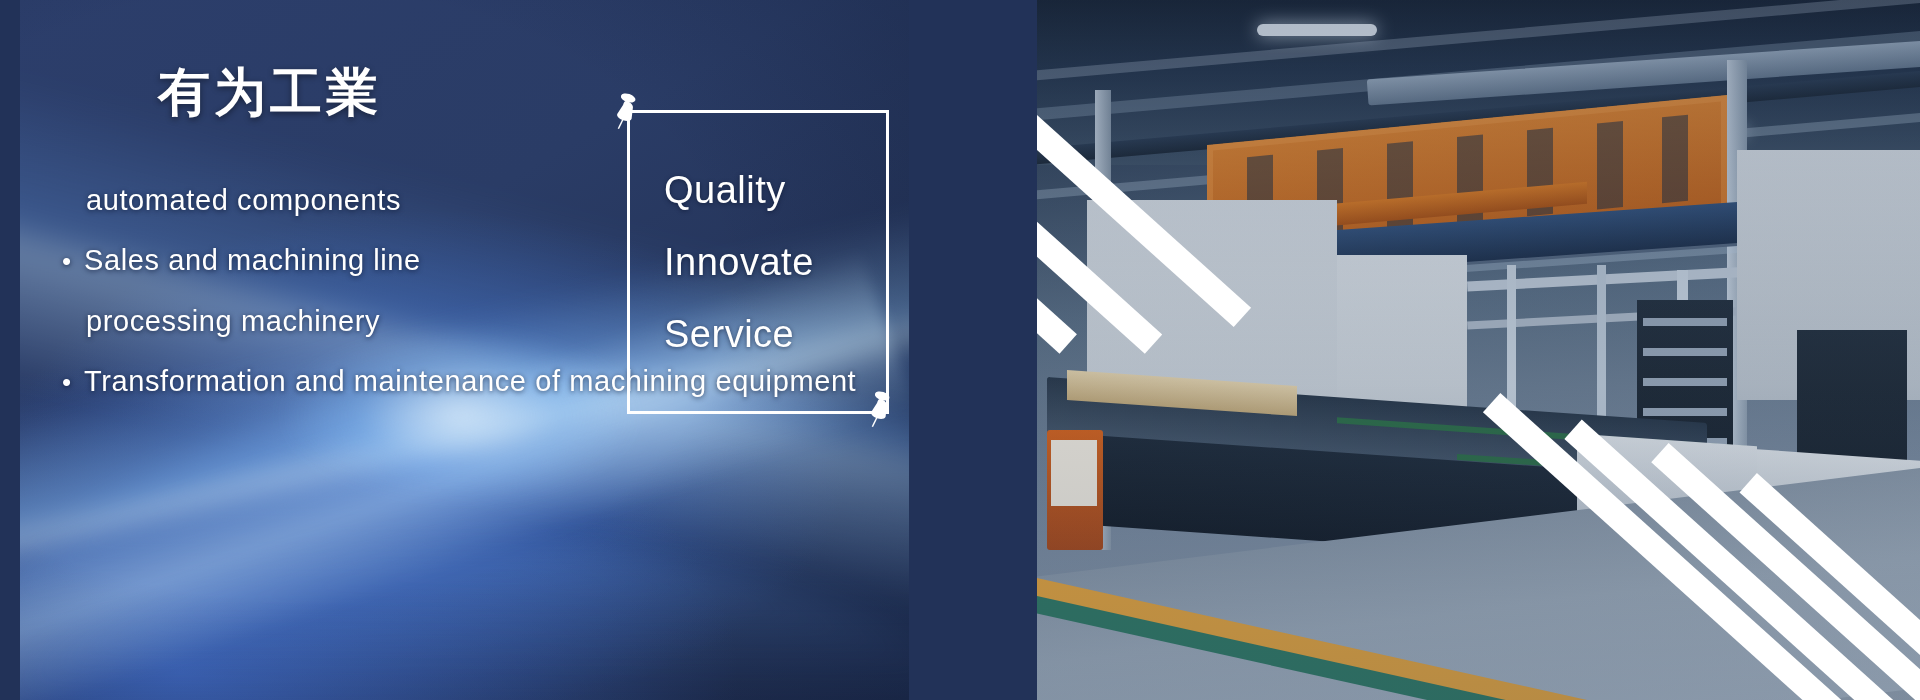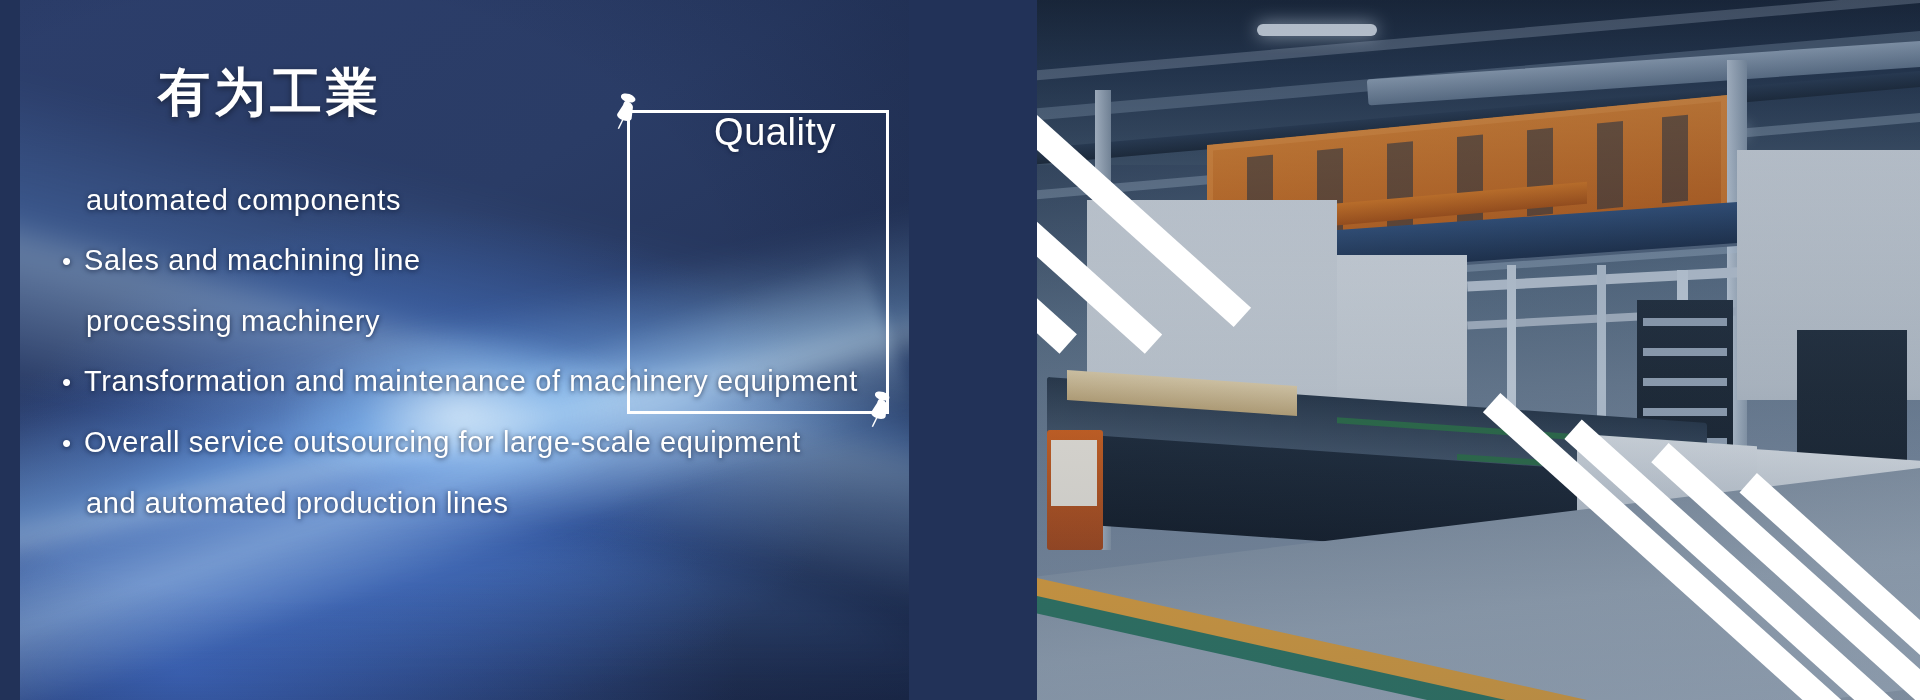--- a/index.html
+++ b/index.html
@@ -76,21 +76,21 @@
   .bullet-row.cont{padding-left:36px;}
   .dot{display:inline-block;width:22px;font-size:26px;vertical-align:baseline;}
 
   
   .pinbox{
     position:absolute;left:607px;top:110px;width:262px;height:304px;
     border:3px solid #ffffff;box-sizing:border-box;
   }
   .pinbox-inner{
     position:absolute;left:0;top:0;width:100%;height:100%;
-    display:flex;flex-direction:row;justify-content:center;gap:34px;
+    display:flex;flex-direction:column;justify-content:center;gap:34px;
     padding-left:34px;box-sizing:border-box;
   }
   .pinbox-word{
     color:#fff;font-size:38px;letter-spacing:.5px;line-height:1;
     text-shadow:0 1px 4px rgba(10,20,45,.6);
   }
   .pin{position:absolute;width:44px;height:44px;}
   .pin-tl{left:-20px;top:-22px;}
   .pin-br{right:-22px;bottom:-22px;}
 
@@ -166,33 +166,31 @@
       <div>
         <div class="bullet-row cont"><span>automated components</span></div>
       </div>
 
       <div>
         <div class="bullet-row lead"><span class="dot">•</span><span>Sales and machining line</span></div>
         <div class="bullet-row cont"><span>processing machinery</span></div>
       </div>
 
       <div>
-        <div class="bullet-row lead"><span class="dot">•</span><span>Transformation and maintenance of machinery equipment</span></div>
-      </div>
-
-      <div>
-        <div class="bullet-row lead"><span class="dot">•</span><span>Overall service outsourcing for large-scale equipment</span></div>
-        <div class="bullet-row cont"><span>and automated production lines</span></div>
-      </div>
+        <div class="bullet-row lead"><span class="dot">•</span><span>Transformation and maintenance of machining equipment</span></div>
+      </div>
+
 
     </div>
 
     <div class="pinbox">
       <div class="pinbox-inner">
         <div class="pinbox-word">Quality</div>
+        <div class="pinbox-word">Innovate</div>
+        <div class="pinbox-word">Service</div>
       </div>
 
       <svg class="pin pin-tl" viewBox="0 0 64 64">
         <g fill="#ffffff" transform="rotate(18 32 32)">
           <ellipse cx="20" cy="13" rx="11" ry="6"></ellipse>
           <path d="M20 18 C26 18 31 21 31 25 L34 40 C34 44 28 46 23 46 C18 46 12 44 12 40 L16 25 C16 21 16 18 20 18 Z"></path>
           <rect x="21.2" y="45" width="2.2" height="15" transform="rotate(8 22 45)"></rect>
         </g>
       </svg>
 

